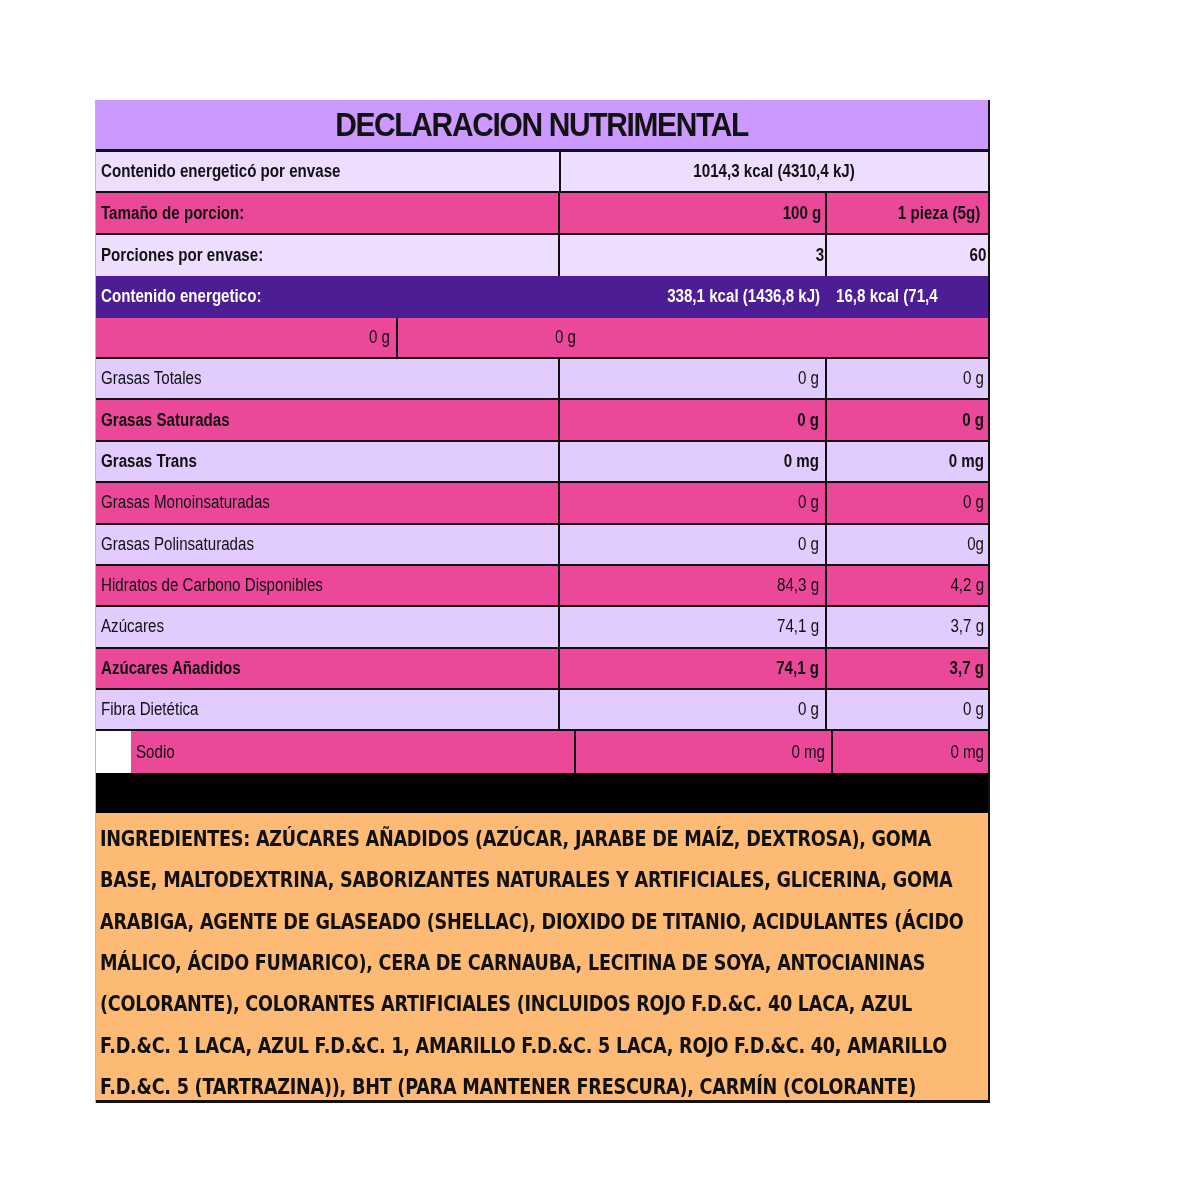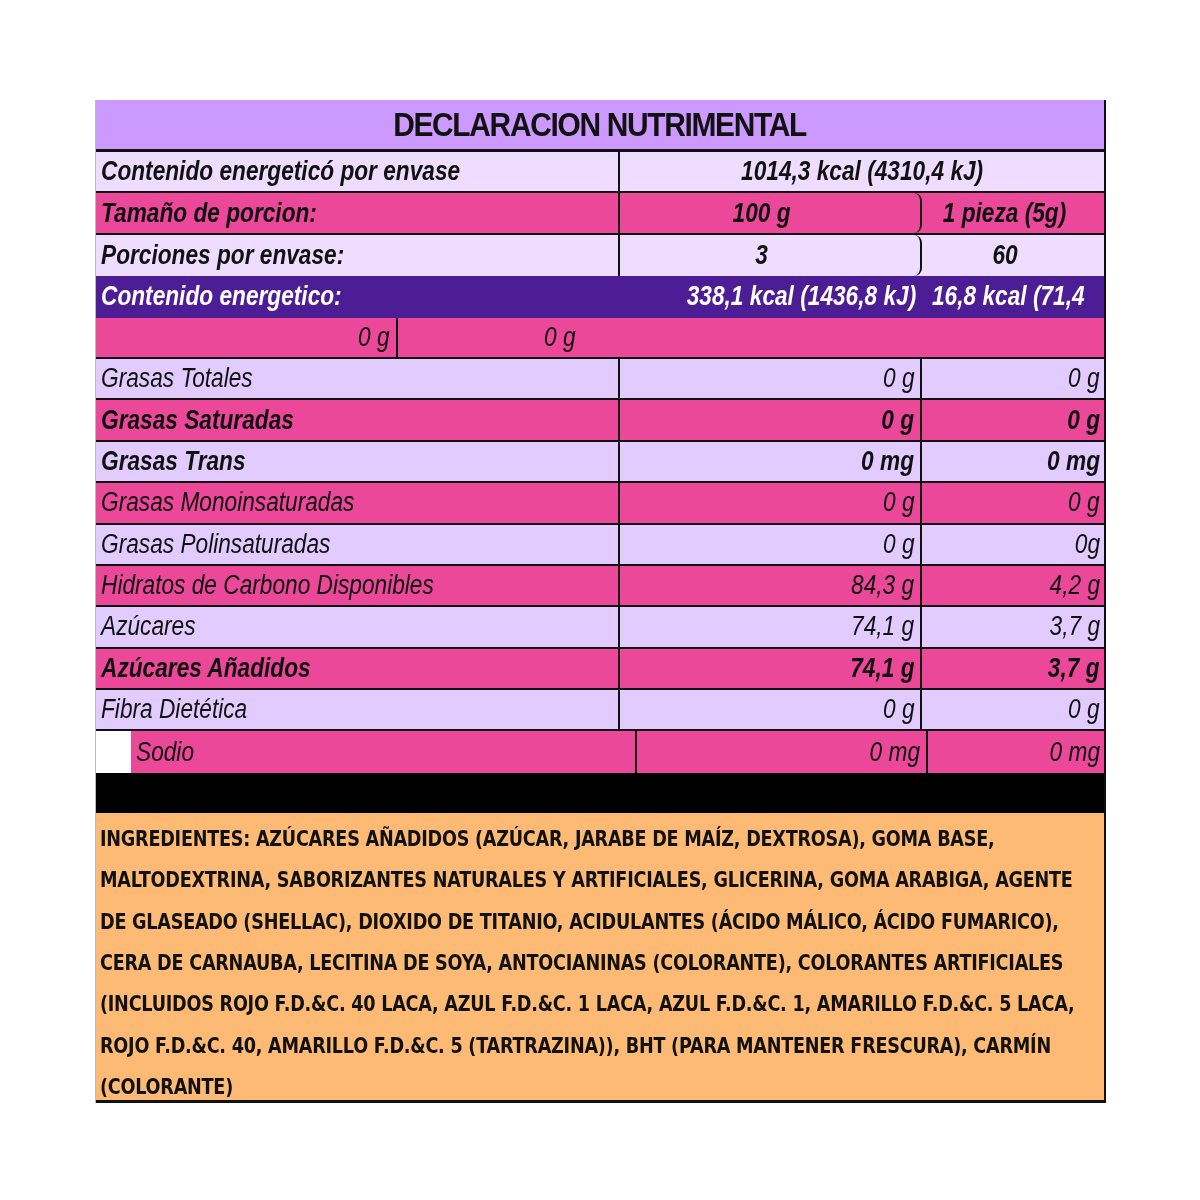--- a/index.html
+++ b/index.html
@@ -10,21 +10,21 @@
     body {
       width: 1200px;
       height: 1200px;
       position: relative;
       overflow: hidden;
     }
     .label {
       position: absolute;
       left: 95px;
       top: 100px;
-      width: 1011px;
+      width: 895px;
       border-right: 2px solid #111;
       border-left: 1px solid #bbb;
       box-sizing: border-box;
       font-family: "Liberation Sans", sans-serif;
     }
     .title-band {
       height: 52px;
       background: #CC99FF;
       border-bottom: 3px solid #111;
       display: flex;
@@ -47,25 +47,24 @@
       box-sizing: border-box;
     }
     .row.white { background: #ec4899; }
     .row.light { background: #EEDDFF; }
     .row.mid { background: #E2CCFF; }
     .row.black { background: #4c1d95; color: #ffffff; }
     .cell {
       box-sizing: border-box;
       display: flex;
       align-items: center;
-      font-size: 27px;
+      font-size: 18px;
       color: #111;
       white-space: nowrap;
       overflow: hidden;
-      font-style: italic;
     }
     .row.black .cell { color: #ffffff; }
     .c1 {
       width: 525px;
       padding-left: 5px;
       border-right: 2px solid #111;
     }
     .c23 {
       width: 484px;
       justify-content: center;
@@ -74,21 +73,21 @@
       width: 302px;
       border-right: 2px solid #111;
       justify-content: flex-end;
       padding-right: 6px;
     }
     .c3 {
       width: 182px;
       justify-content: flex-end;
       padding-right: 4px;
     }
-    .center { justify-content: center; padding-right: 17px; border-radius: 8px; }
+    .center { padding-right: 0; }
     .row.black .c1, .row.black .c2 { border-right: none; }
     .txt {
       display: inline-block;
       transform: scaleX(0.84);
       transform-origin: left center;
     }
     .c2 .txt, .c3 .txt { transform-origin: right center; }
     .center .txt, .c23 .txt { transform-origin: center center; }
     .bold { font-weight: bold; }
     .blank-band {

